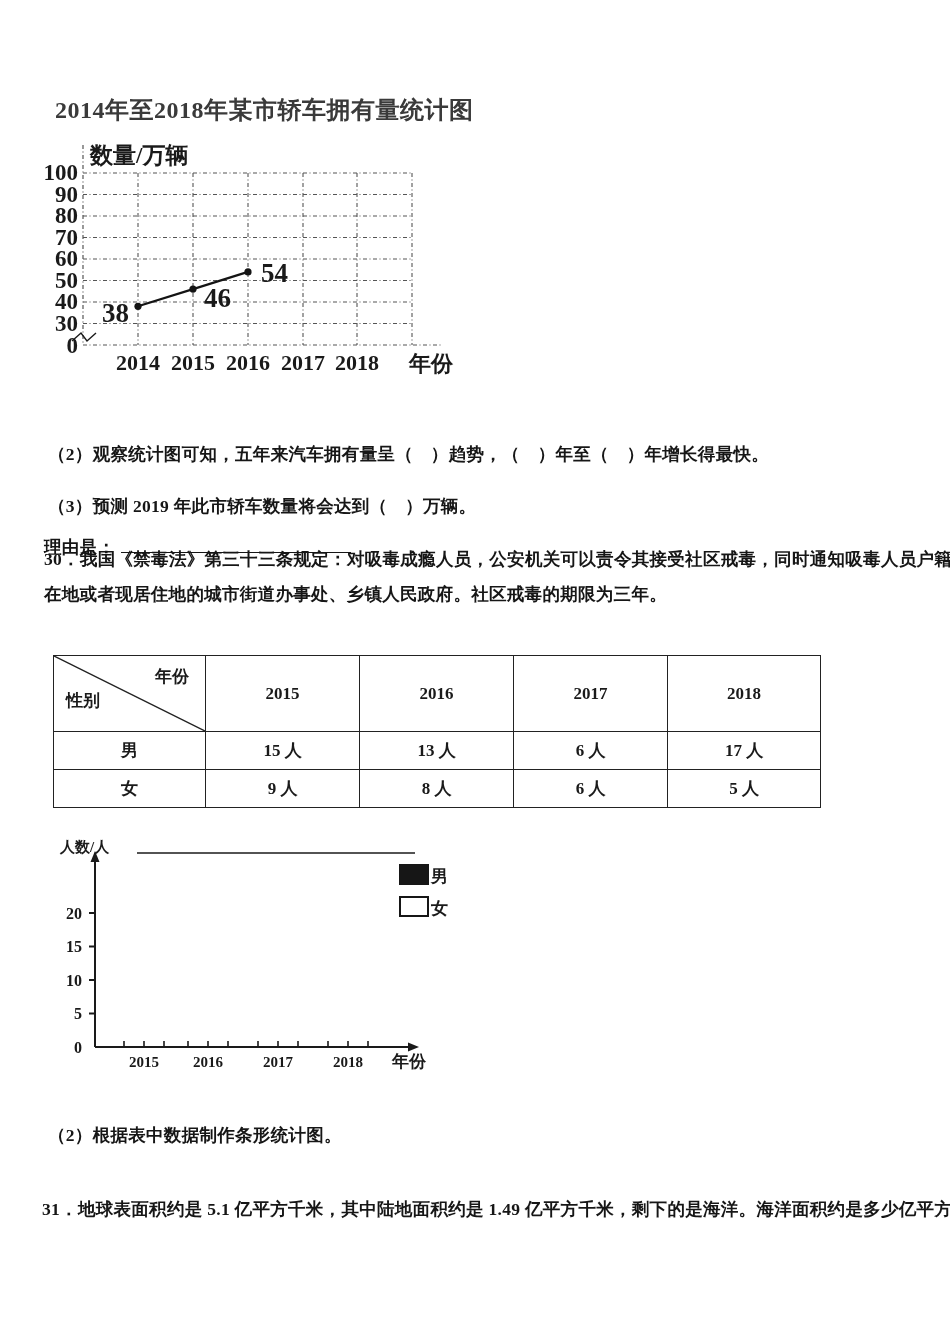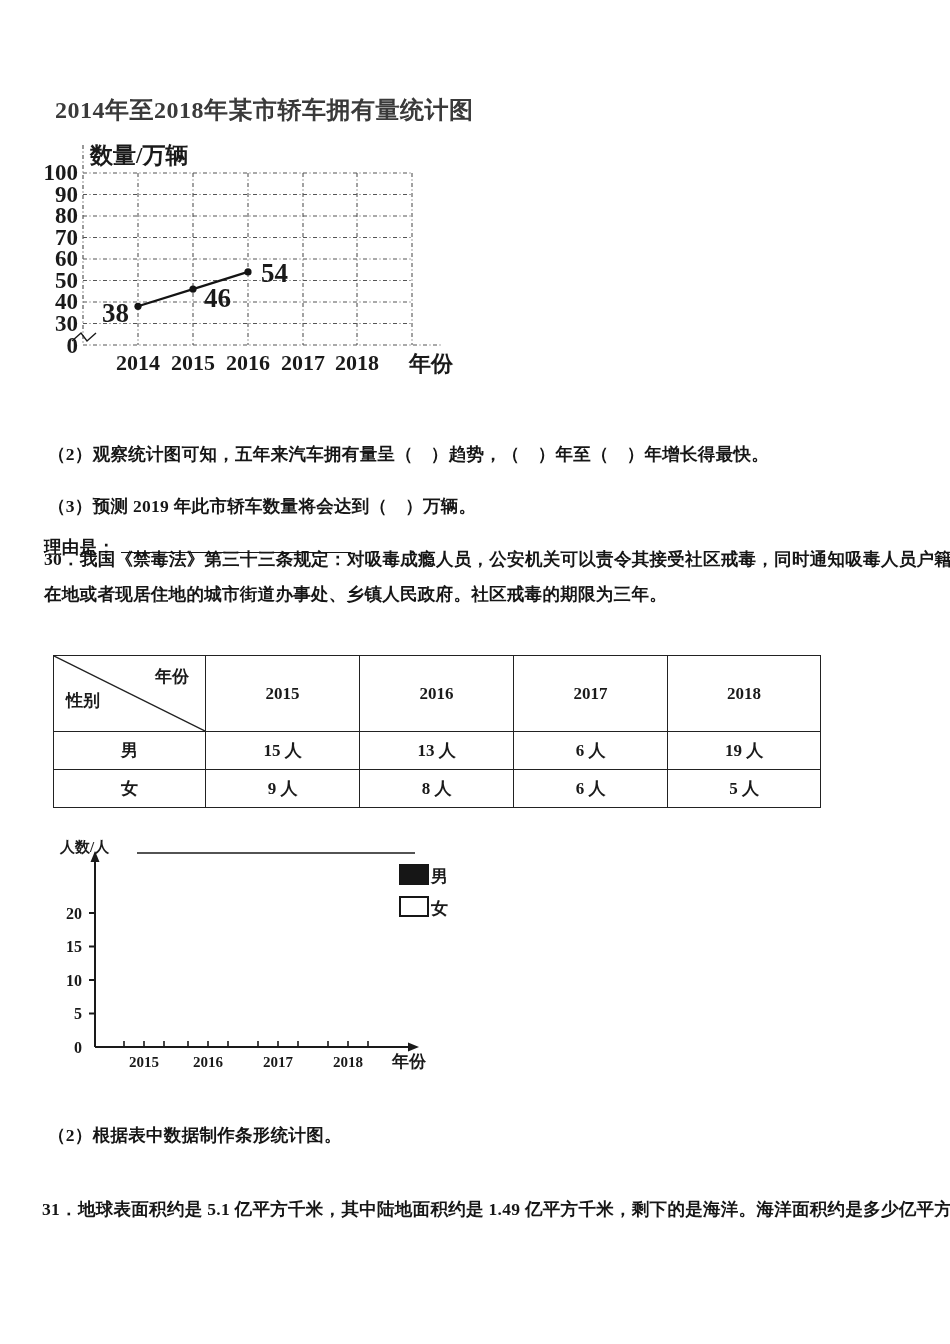--- a/index.html
+++ b/index.html
@@ -104,21 +104,21 @@
       <td>2015</td>
       <td>2016</td>
       <td>2017</td>
       <td>2018</td>
     </tr>
     <tr class="data-row">
       <td>男</td>
       <td>15 人</td>
       <td>13 人</td>
       <td>6 人</td>
-      <td>19 人</td>
+      <td>17 人</td>
     </tr>
     <tr class="data-row">
       <td>女</td>
       <td>9 人</td>
       <td>8 人</td>
       <td>6 人</td>
       <td>5 人</td>
     </tr>
   </tbody>
     </table>

